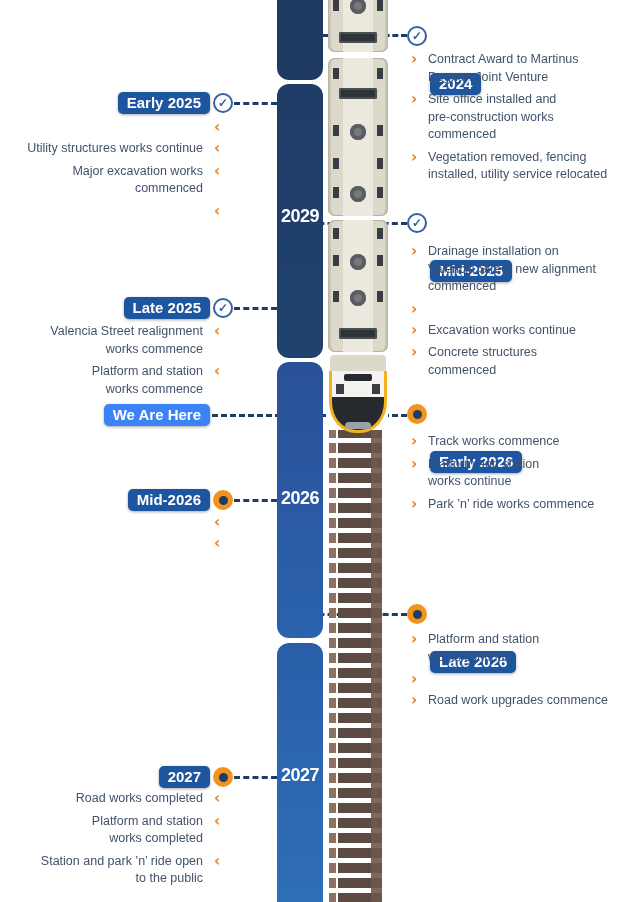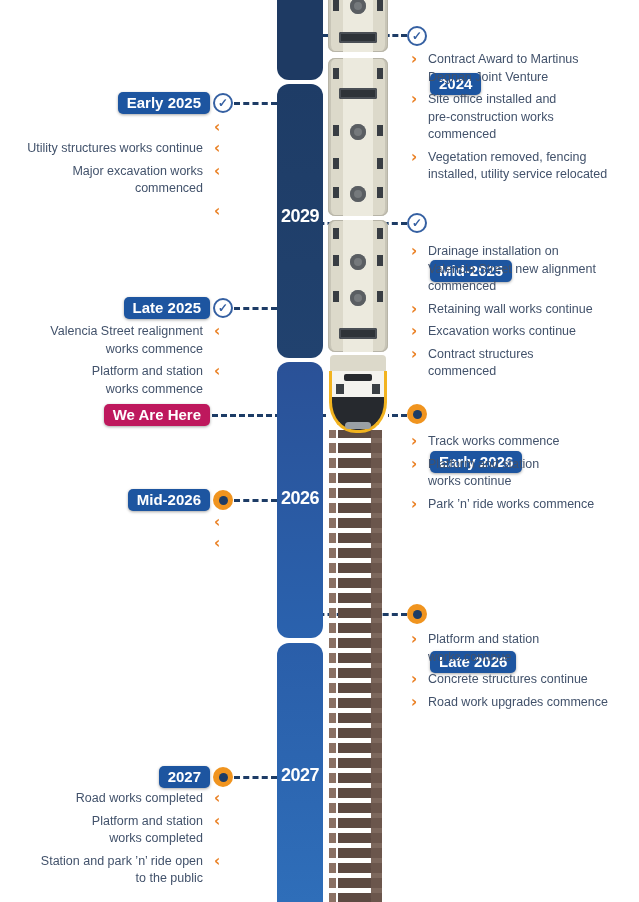--- a/index.html
+++ b/index.html
@@ -51,21 +51,21 @@
         background:repeating-linear-gradient(180deg,#5d4a42 0 10px,#ffffff 10px 15px);}
   .track .rail-right{position:absolute;right:0;top:0;bottom:0;width:11px;
         background:repeating-linear-gradient(180deg,#6b564c 0 10px,#7d685d 10px 15px);}
 
   
   .badge{position:absolute;z-index:4;background:#1d55a0;color:#fff;font-weight:bold;font-size:15px;
          padding:2px 9px 3px;border-radius:5px;white-space:nowrap;
          box-shadow:0 1px 3px rgba(0,0,0,.35);}
   .badge.bl{right:429px;}
   .badge.br{left:430px;margin-top:48px;}
-  .badge.orange{background:#be185d;}
+  .badge.orange{background:#3b82f6;}
   .check{position:absolute;z-index:4;width:16px;height:16px;border-radius:50%;background:#fff;
          border:2px solid #3560a2;color:#3560a2;display:flex;align-items:center;justify-content:center;
          font-size:12px;font-weight:bold;line-height:1;}
   .dot{position:absolute;z-index:4;width:20px;height:20px;border-radius:50%;background:#f0941f;
        display:flex;align-items:center;justify-content:center;}
   .dot i{display:block;width:9px;height:9px;border-radius:50%;background:#1d3c66;}
 
   
   .list{position:absolute;z-index:4;width:225px;}
   .list.lr{left:408px;}
@@ -237,29 +237,28 @@
 
   <div class="list lr" style="top:243px">
     <div class="li">
         <span class="chev">›</span>
         <span class="txt">Drainage installation on
 Valencia Street new alignment
 commenced</span>
       </div>
     <div class="li">
         <span class="chev">›</span>
-        <span class="txt">Retaining wall works continue</span>
       </div>
     <div class="li">
         <span class="chev">›</span>
         <span class="txt">Excavation works continue</span>
       </div>
     <div class="li">
         <span class="chev">›</span>
-        <span class="txt">Contract structures
+        <span class="txt">Concrete structures
 commenced</span>
       </div>
   </div>
 
   <div class="list ll" style="top:323px">
     <div class="li left">
         <span class="chev">‹</span>
         <span class="txt">Valencia Street realignment
 works commence</span>
       </div>
@@ -296,21 +295,20 @@
   </div>
 
   <div class="list lr" style="top:631px">
     <div class="li">
         <span class="chev">›</span>
         <span class="txt">Platform and station
 works continue</span>
       </div>
     <div class="li">
         <span class="chev">›</span>
-        <span class="txt">Concrete structures continue</span>
       </div>
     <div class="li">
         <span class="chev">›</span>
         <span class="txt">Road work upgrades commence</span>
       </div>
   </div>
 
   <div class="list ll" style="top:790px">
     <div class="li left">
         <span class="chev">‹</span>

